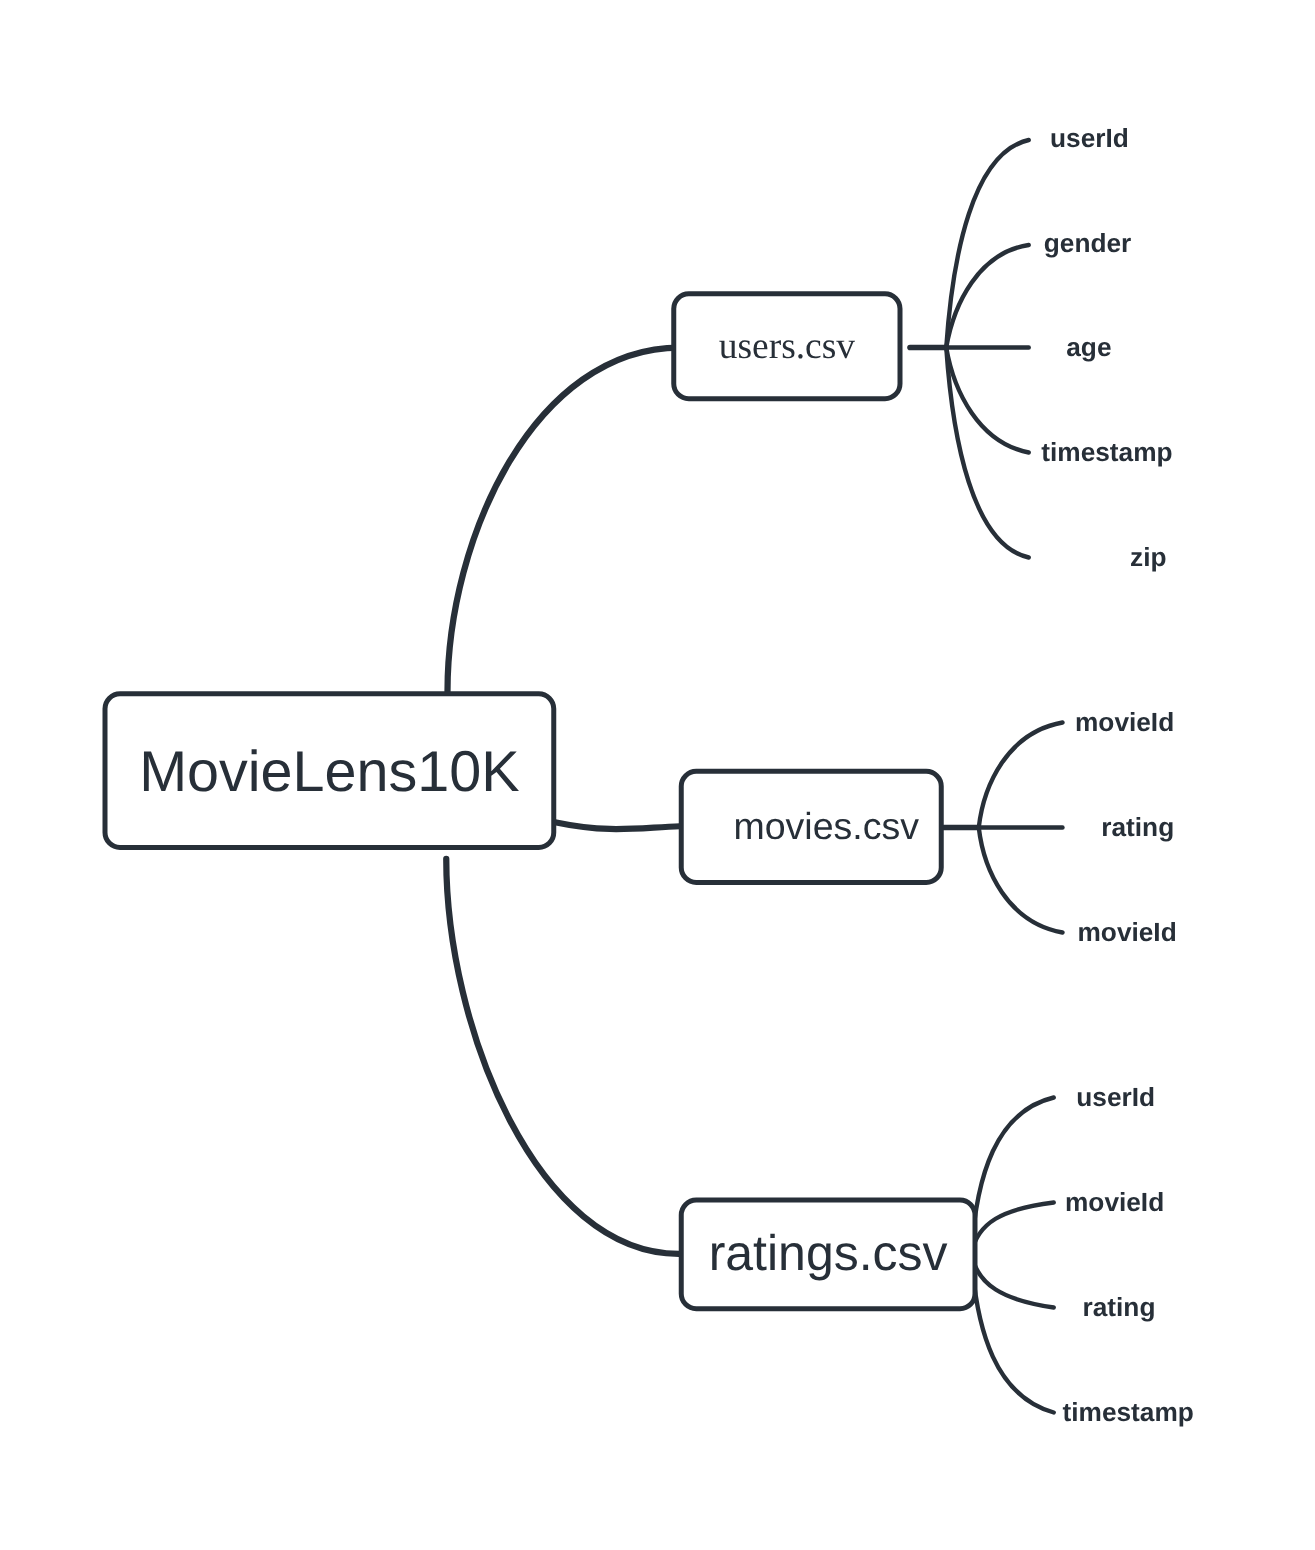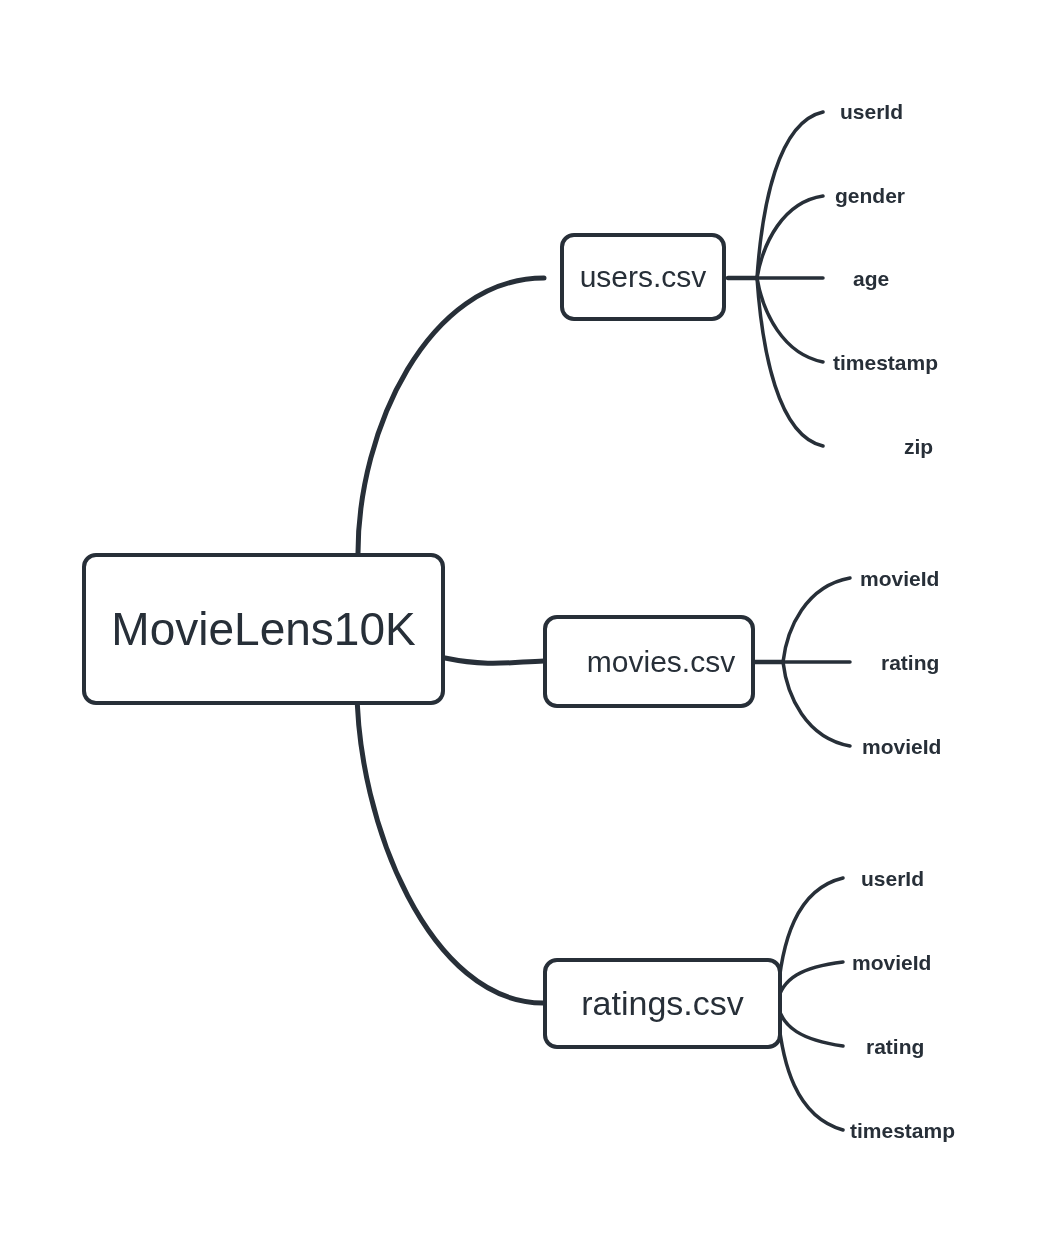--- a/index.html
+++ b/index.html
@@ -23,24 +23,24 @@
   .edge-leaf{stroke-width:3.5px;}
   .node{
     position:absolute;
     box-sizing:border-box;
     background:var(--bg);
     border:4px solid var(--stroke);
     border-radius:14px;
     display:flex;align-items:center;justify-content:center;
     white-space:nowrap;
   }
-  .node-root{left:82px;top:553px;width:363px;height:152px;font-size:46px;}
-  .node-users{left:560px;top:233px;width:166px;height:88px;font-size:30px;}
+  .node-root{left:82px;top:553px;width:363px;height:127px;font-size:46px;}
+  .node-users{left:537px;top:233px;width:185px;height:88px;font-size:30px;font-family:Liberation Serif, serif;}
   .node-movies{left:543px;top:615px;width:212px;height:93px;font-size:30px;padding-left:24px;}
-  .node-ratings{left:543px;top:958px;width:239px;height:91px;font-size:34px;}
+  .node-ratings{left:543px;top:958px;width:239px;height:91px;font-size:40px;}
   .leaf{
     position:absolute;
     font-size:21px;
     line-height:1;
     transform:translateY(-50%);
     white-space:nowrap;
     font-weight:bold;
   }
 </style>
 </head>

